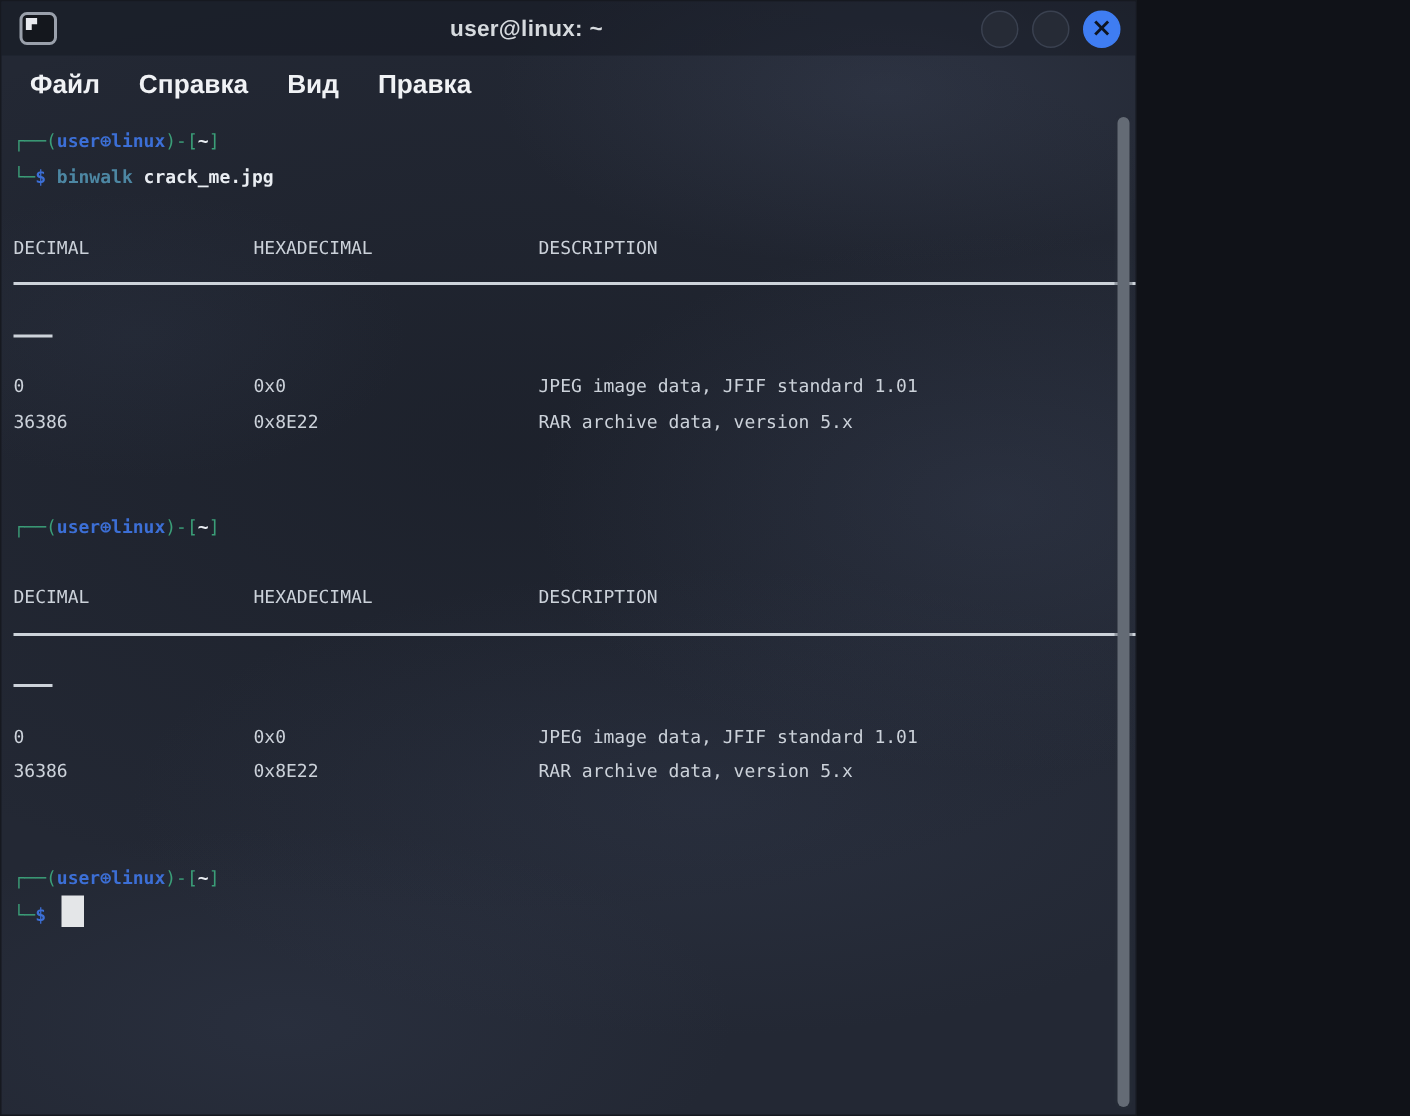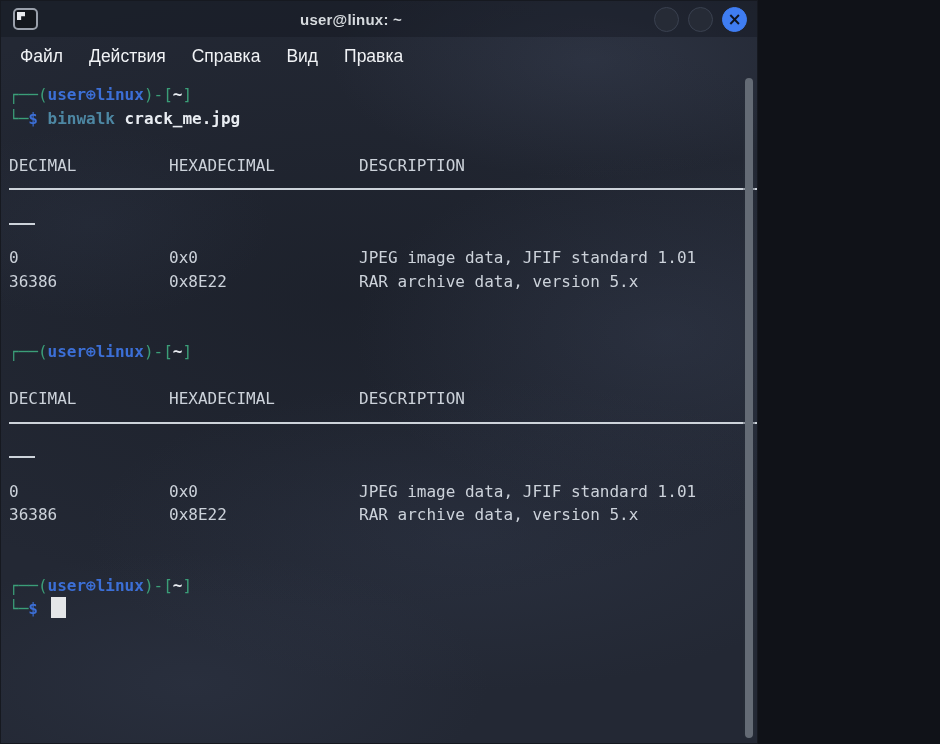--- a/index.html
+++ b/index.html
@@ -28,26 +28,26 @@
            font-family:"Liberation Sans",sans-serif; font-size:15px; font-weight:700;
            color:#d6dade; letter-spacing:.2px; }
   .controls { margin-left:auto; display:flex; gap:9px; margin-right:10px; }
   .wbtn { width:25px; height:25px; border-radius:50%; background:#262b36;
           border:1px solid #3a4150; cursor:pointer; }
   .wbtn.close { background:#3f7df2; border-color:#3f7df2; color:#0e1420;
           font-family:"DejaVu Sans",sans-serif; font-size:17px; font-weight:bold;
           line-height:22px; text-align:center; }
   
   .menubar { height:38px; display:flex; align-items:center; padding-left:6px;
-             font-family:"Liberation Sans",sans-serif; font-size:17.5px; font-weight:400;
+             font-family:"Liberation Sans",sans-serif; font-size:17.5px; font-weight:700;
              color:#f0f2f5; }
   .menu-item { padding:4px 13px; cursor:default; border-radius:3px; }
   
   .term { position:absolute; top:74px; left:0; right:0; bottom:0;
-          padding:8px 22px 0 8px; font-size:16px; color:#ccd2da; }
+          padding:8px 22px 0 8px; font-size:12px; color:#ccd2da; }
   .line { height:23.5px; line-height:23.5px; white-space:pre; }
   .b        { font-weight:bold; }
   .c-green  { color:#3b9e78; }
   .c-blue   { color:#3c6fd6; }
   .c-white  { color:#e9edf2; }
   .c-cmd    { color:#4d87a3;font-weight:bold; }
   .c-flag   { color:#4f9c96; }
   .c-dec    { display:inline-block; width:160px; }
   .c-hex    { display:inline-block; width:190px; }
   .rule     { height:2px; background:#cdd3da; margin-top:11px; }
@@ -71,21 +71,20 @@
     <div class="title">user@linux: ~</div>
     <div class="controls">
       <div class="wbtn"></div>
       <div class="wbtn"></div>
       <div class="wbtn close">×</div>
     </div>
   </div>
 
   <div class="menubar">
       <div class="menu-item">Файл</div>
-      <div class="menu-item">Действия</div>
       <div class="menu-item">Справка</div>
       <div class="menu-item">Вид</div>
       <div class="menu-item">Правка</div>
     </div>
 
   <div class="term">
       <div class="line"><span class="c-green">┌──(</span><span class="c-blue b">user</span><span class="c-blue b">⊕</span><span class="c-blue b">linux</span><span class="c-green">)-[</span><span class="c-white b">~</span><span class="c-green">]</span></div>
       <div class="line"><span class="c-green">└─</span><span class="c-blue b">$ </span><span class="c-cmd">binwalk</span><span> </span><span class="c-white b">crack_me.jpg</span></div>
       <div class="line"><span> </span></div>
       <div class="line"><span class="c-dec">DECIMAL</span><span class="c-hex">HEXADECIMAL</span><span>DESCRIPTION</span></div>

